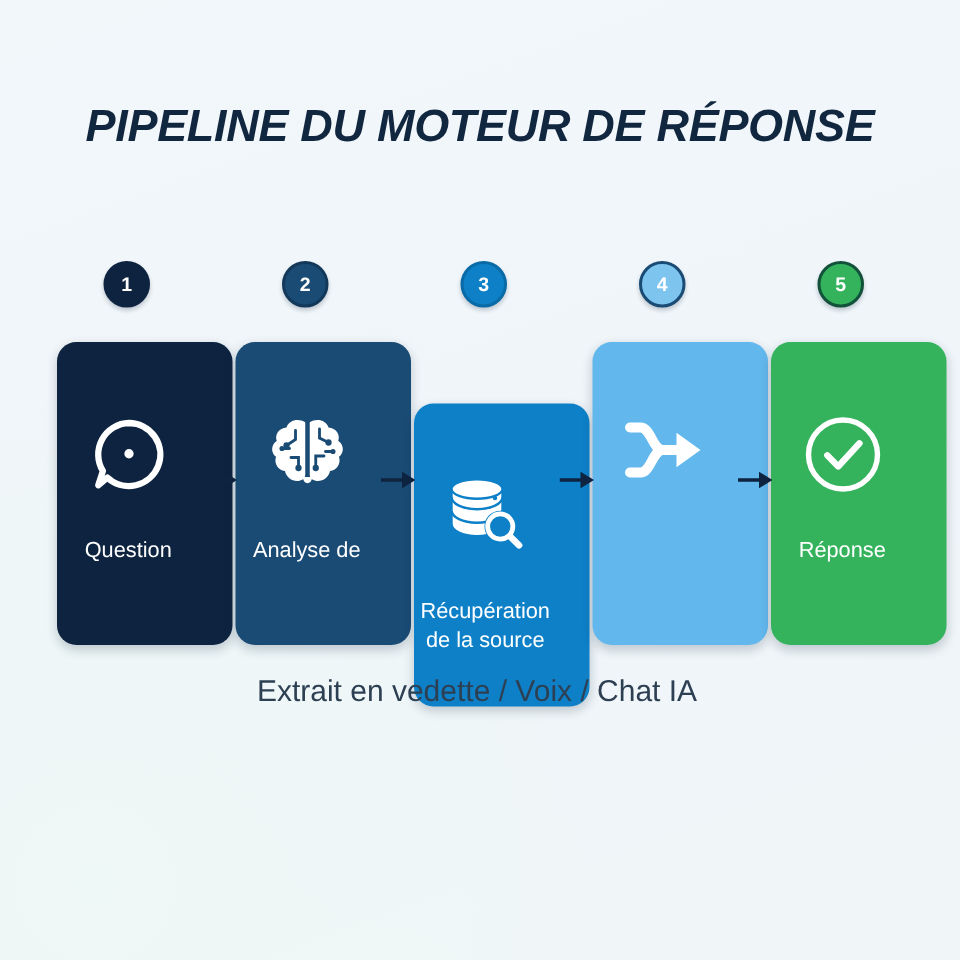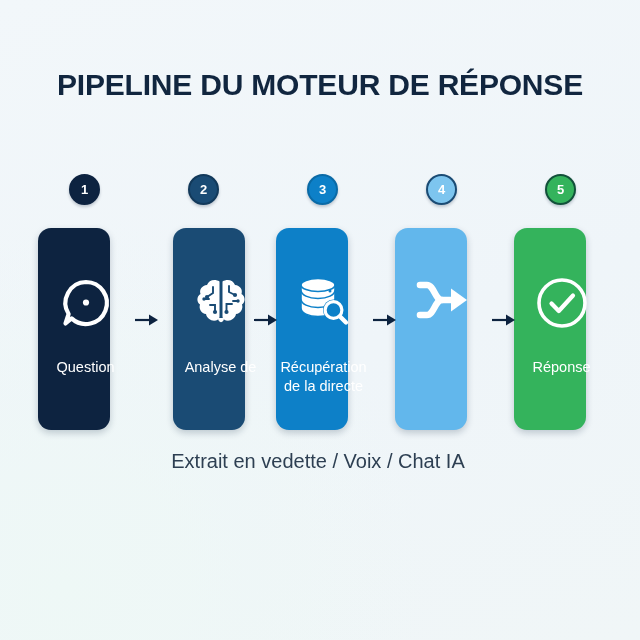--- a/index.html
+++ b/index.html
@@ -28,20 +28,21 @@
     top: 68px;
     left: 0;
     width: 640px;
     text-align: center;
     font-size: 30px;
     font-weight: 700;
     letter-spacing: -0.2px;
     color: #11263f;
     font-family: "Liberation Sans", sans-serif;
     white-space: nowrap;
+    font-style: italic;
   }
 
   
   .badge {
     position: absolute;
     top: 174px;
     width: 31px;
     height: 31px;
     border-radius: 50%;
     display: flex;
@@ -51,21 +52,21 @@
     font-weight: 700;
     color: #ffffff;
     box-shadow: 0 2px 3px rgba(12,32,58,0.22);
     box-sizing: border-box;
   }
 
   
   .card {
     position: absolute;
     top: 228px;
-    width: 72px;
+    width: 117px;
     height: 202px;
     border-radius: 13px;
     box-sizing: border-box;
     box-shadow: 0 3px 7px rgba(13,36,62,0.22);
     overflow: visible;
   }
   .card-icon {
     position: absolute;
     top: 46px;
     left: 0;
@@ -135,21 +136,21 @@
       <svg width="58" height="58" viewBox="0 0 58 58">
         <path d="M29 8 A21 21 0 1 1 14.6 44.4 L8.5 49.5 L11.6 40.0 A21 21 0 0 1 29 8 Z" fill="none" stroke="#ffffff" stroke-width="4.2" stroke-linejoin="round" stroke-linecap="round"></path>
         <circle cx="29" cy="28.5" r="3.1" fill="#ffffff"></circle>
       </svg>
     </div>
     <div class="card-label">
       <div>Question</div>
     </div>
   </div>
 
-  <div class="card" id="card-2" style="left: 157px; background: rgb(26, 75, 116); margin-left: 16px;">
+  <div class="card" id="card-2" style="left: 157px; background: rgb(26, 75, 116);">
     <div class="card-icon">
       <svg width="58" height="56" viewBox="0 0 58 56">
 
         <path d="M27.5 7.5 C23 4.5 16.5 6 15 11 C10 11.5 7 15.5 8.5 20 C4.5 22.5 4.5 28 8 30.5 C6.5 35 9.5 39.5 14 40 C15 45.5 21.5 48.5 26 45.5 C27 44.8 27.5 43.6 27.5 42.3 Z" fill="#ffffff"></path>
 
         <path d="M30.5 7.5 C35 4.5 41.5 6 43 11 C48 11.5 51 15.5 49.5 20 C53.5 22.5 53.5 28 50 30.5 C51.5 35 48.5 39.5 44 40 C43 45.5 36.5 48.5 32 45.5 C31 44.8 30.5 43.6 30.5 42.3 Z" fill="#ffffff"></path>
 
         <g stroke="#1a4b74" stroke-width="1.9" fill="none" stroke-linecap="round">
           <path d="M21 13 L21 19 L15 23"></path>
           <path d="M18 31 L23 31 L23 38"></path>
@@ -170,42 +171,42 @@
         <rect x="28.1" y="7" width="1.8" height="39" fill="#1a4b74" opacity="0.9"></rect>
 
         <path d="M26 44 C26 49.5 32 49.5 32 44 Z" fill="#ffffff"></path>
       </svg>
     </div>
     <div class="card-label">
       <div>Analyse de</div>
     </div>
   </div>
 
-  <div class="card" id="card-3" style="left: 276px; background: rgb(13, 128, 200);">
+  <div class="card" id="card-3" style="left: 276px; background: rgb(13, 128, 200); margin-top: 41px;">
     <div class="card-icon">
       <svg width="58" height="56" viewBox="0 0 58 56">
         <g fill="#ffffff" stroke="#0d80c8" stroke-width="1.6">
 
           <path d="M6 34 C6 39 13.5 42.5 23 42.5 C32.5 42.5 40 39 40 34 L40 27 L6 27 Z"></path>
 
           <path d="M6 25 C6 30 13.5 33.5 23 33.5 C32.5 33.5 40 30 40 25 L40 18 L6 18 Z"></path>
 
           <path d="M6 16 C6 21 13.5 24.5 23 24.5 C32.5 24.5 40 21 40 16 L40 11 L6 11 Z"></path>
           <ellipse cx="23" cy="11" rx="17" ry="6.5"></ellipse>
         </g>
         <circle cx="35" cy="17" r="1.5" fill="#0d80c8"></circle>
 
         <circle cx="38.5" cy="36" r="10.5" fill="#0d80c8"></circle>
         <circle cx="38.5" cy="36" r="8.4" fill="none" stroke="#ffffff" stroke-width="3.2"></circle>
         <line x1="45" y1="42.5" x2="51" y2="48.5" stroke="#ffffff" stroke-width="4.4" stroke-linecap="round"></line>
       </svg>
     </div>
     <div class="card-label">
       <div>Récupération</div>
-      <div>de la directe</div>
+      <div>de la source</div>
     </div>
   </div>
 
   <div class="card" id="card-4" style="left: 395px; background: rgb(98, 183, 236);">
     <div class="card-icon">
       <svg width="60" height="52" viewBox="0 0 60 52">
         <g fill="none" stroke="#ffffff" stroke-width="6.6" stroke-linecap="round" stroke-linejoin="round">
 
           <path d="M7 11 L14 11 C21 11 22 26 29 26 L40 26"></path>
 

